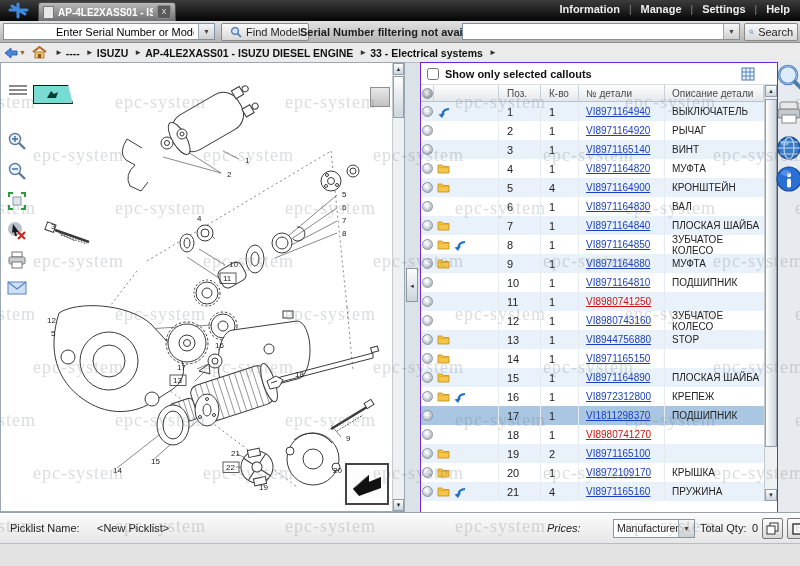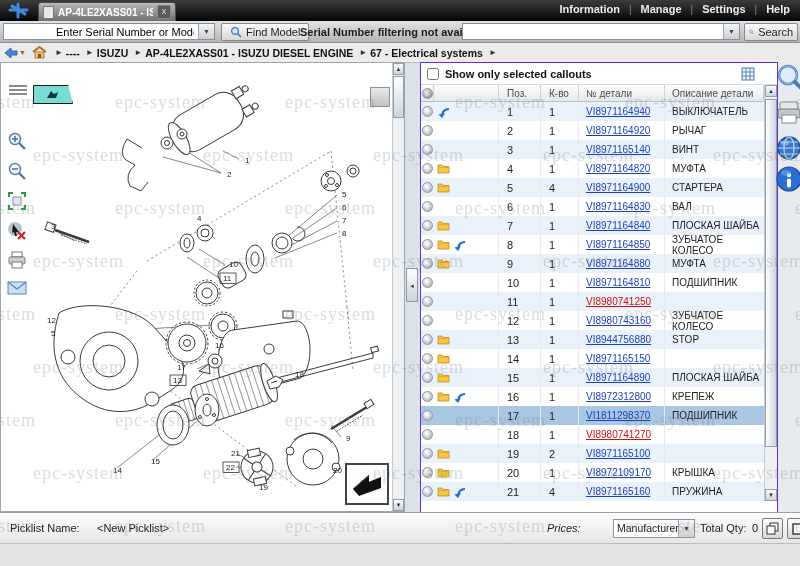--- a/index.html
+++ b/index.html
@@ -171,21 +171,21 @@
         <rect x="6" y="8" width="3" height="4" fill="#8a5418"></rect>
       </svg>
     <span style="display:flex;align-items:center;">
         <span class="bcarrow">►</span>
         <span class="bcitem">----</span>
         <span class="bcarrow">►</span>
         <span class="bcitem">ISUZU</span>
         <span class="bcarrow">►</span>
         <span class="bcitem">AP-4LE2XASS01 - ISUZU DIESEL ENGINE</span>
         <span class="bcarrow">►</span>
-        <span class="bcitem">67 - Electrical systems</span>
+        <span class="bcitem">33 - Electrical systems</span>
         <span class="bcarrow">►</span>
       </span>
   </div>
 
   <div class="diagpanel">
     <svg id="diagramSvg" width="393" height="448" viewBox="0 0 393 448" style="position:absolute;left:0;top:0;">
       <g stroke="#666" stroke-width="0.8" fill="none" stroke-dasharray="2,3">
         <path d="M146,198 L330,88 M330,88 L346,244 M136,208 L90,268 M90,268 L296,424 M346,244 L352,308"></path>
       </g>
       <g stroke="#555" stroke-width="0.7" fill="none">
@@ -515,21 +515,21 @@
           <div class="cell cpos">
             <span>5</span>
           </div>
           <div class="cell cqty">
             <span>4</span>
           </div>
           <div class="cell cpart">
             <span class="plink">VI8971164900</span>
           </div>
           <div class="cell cdesc">
-            <span>СТАРТЕРА</span>
+            <span>КРОНШТЕЙН</span>
           </div>
         </div>
         <div class="trow even">
           <div class="cell c0">
             <span class="circlebtn">+</span>
           </div>
           <div class="cell c1"></div>
           <div class="cell cpos">
             <span>6</span>
           </div>

